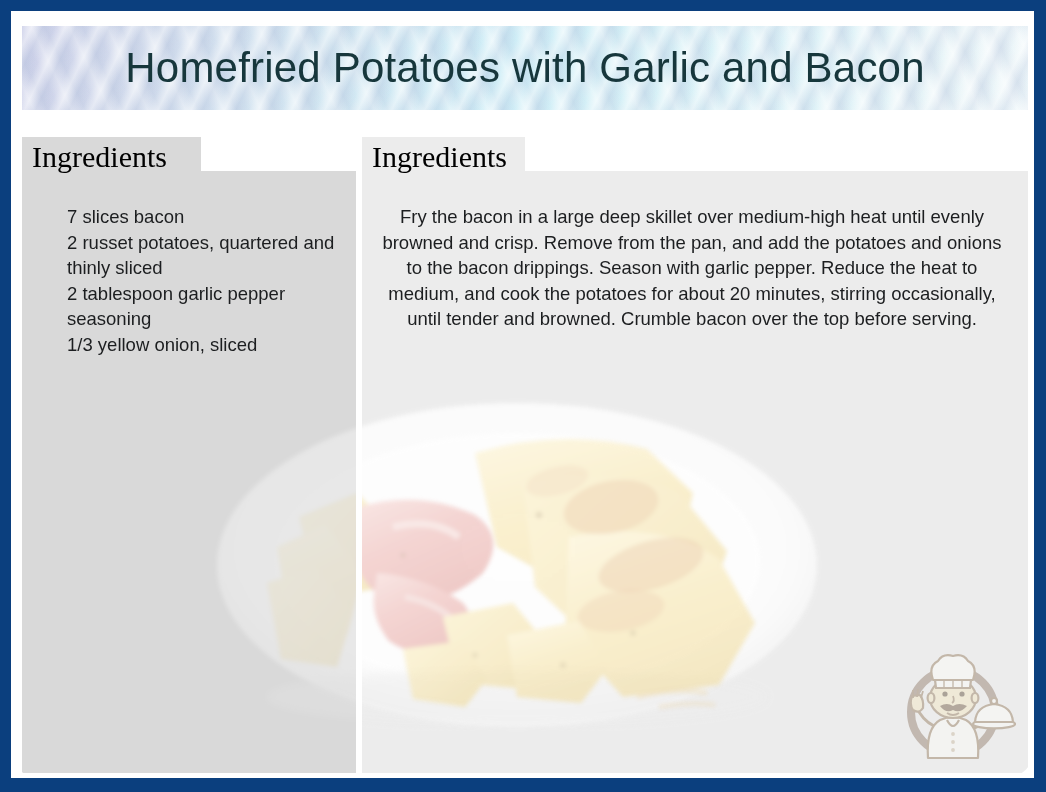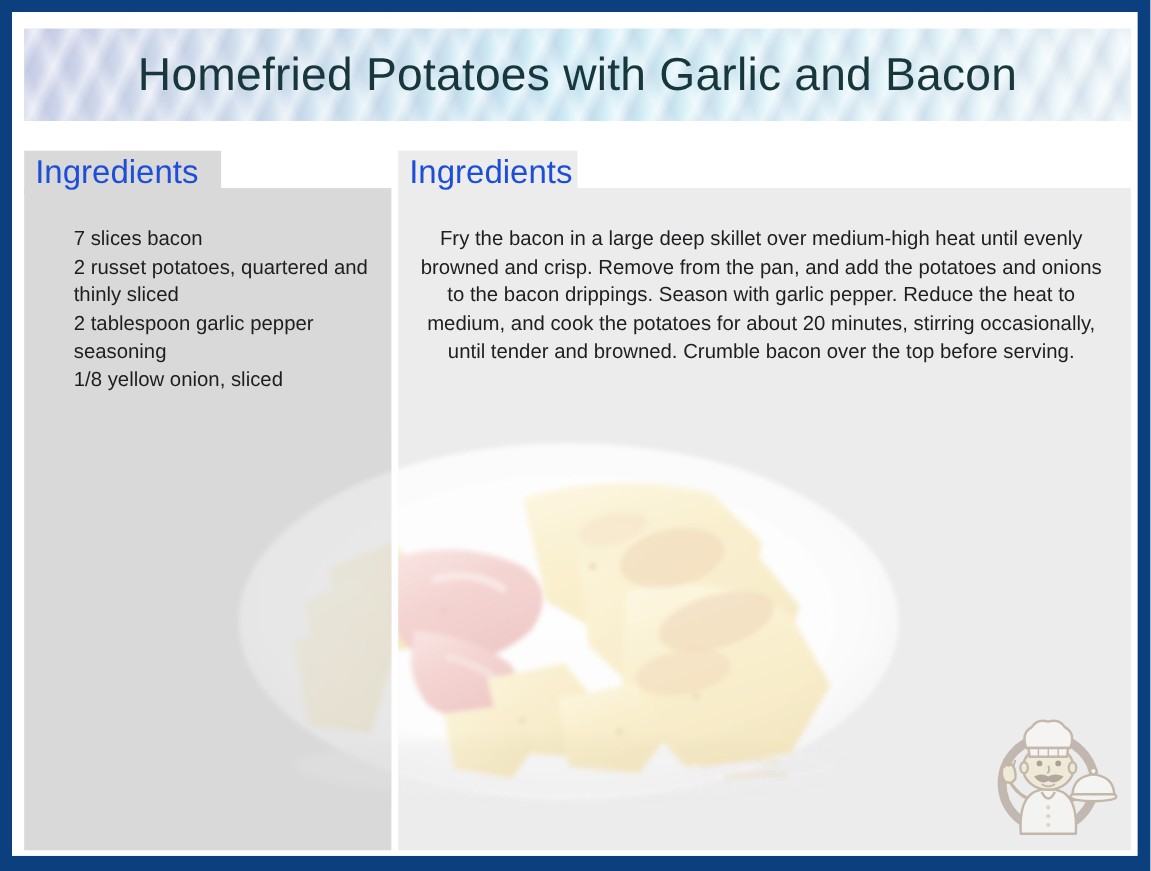--- a/index.html
+++ b/index.html
@@ -23,20 +23,21 @@
     border-left: 11px solid #0b3f7e;
     border-right: 12px solid #0b3f7e;
   }
 
   .canvas {
     position: relative;
     width: 100%;
     height: 100%;
     background: #ffffff;
     overflow: hidden;
+    border-radius: 28px;
   }
 
   
   .title-banner {
     position: absolute;
     left: 11px;
     top: 15px;
     width: 1006px;
     height: 84px;
     background:
@@ -116,23 +117,24 @@
 
   .tab-directions {
     left: 351px;
     width: 163px;
     background: #ececec;
   }
 
   .tab-label {
     font-size: 30px;
     font-weight: 400;
-    color: #1d4ed8;
+    color: #000000;
     line-height: 1;
     white-space: nowrap;
+    font-family: Liberation Serif, serif;
   }
 
   
   .ingredients-list {
     position: absolute;
     left: 21px;
     top: 193px;
     width: 318px;
     font-size: 18.5px;
     line-height: 25.6px;
@@ -298,21 +300,21 @@
     </div>
 
     <div class="tab tab-directions">
       <span class="tab-label">Ingredients</span>
     </div>
 
     <div class="ingredients-list">
       <div>7 slices bacon</div>
       <div>2 russet potatoes, quartered and thinly sliced</div>
       <div>2 tablespoon garlic pepper seasoning</div>
-      <div>1/8 yellow onion, sliced</div>
+      <div>1/3 yellow onion, sliced</div>
     </div>
 
     <div class="directions-text">Fry the bacon in a large deep skillet over medium-high heat until evenly browned and crisp. Remove from the pan, and add the potatoes and onions to the bacon drippings. Season with garlic pepper. Reduce the heat to medium, and cook the potatoes for about 20 minutes, stirring occasionally, until tender and browned. Crumble bacon over the top before serving.</div>
 
     <div class="chef-logo">
       <svg viewBox="0 0 126 126" xmlns="http://www.w3.org/2000/svg">
         <g stroke="#8a7260" fill="none" stroke-width="3.2" stroke-linecap="round" stroke-linejoin="round">
 
           <circle cx="63" cy="72" r="42" stroke-width="8" opacity="0.85"></circle>
         </g>

